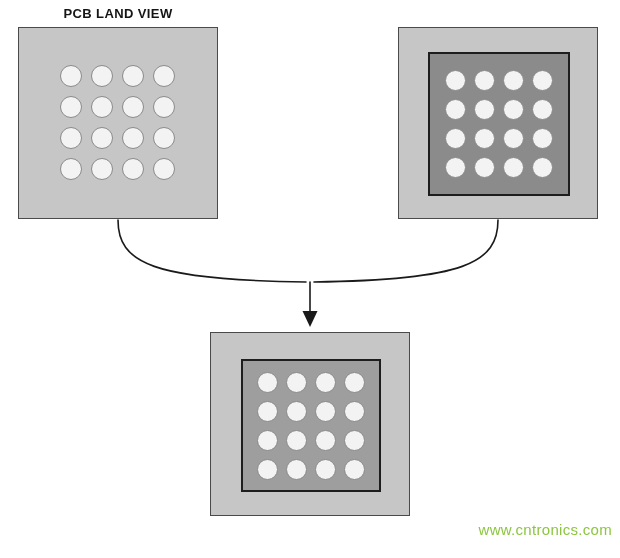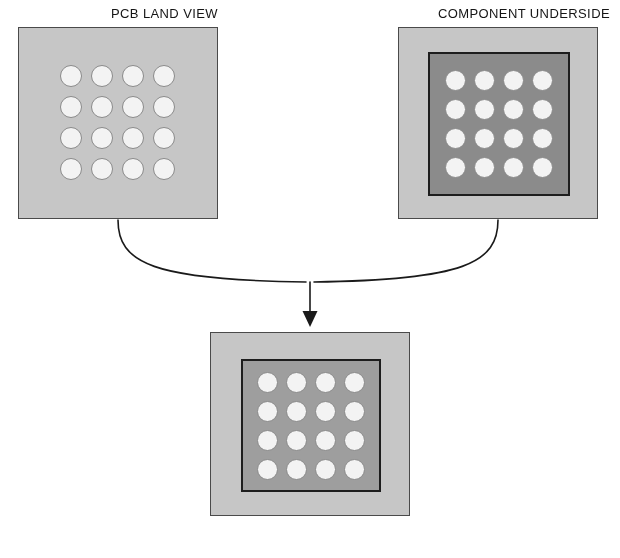--- a/index.html
+++ b/index.html
@@ -8,25 +8,25 @@
 
   .canvas {
     position:relative;
     width:620px; height:558px;
     background:#ffffff;
     overflow:hidden;
   }
 
   .panel-label {
     position:absolute;
-    font-weight:normal;
+    font-weight:bold;
     font-size:13px;
     color:#151515;
     letter-spacing:.4px;
-    text-align:right;
+    text-align:center;
     white-space:nowrap;
   }
 
   .outer-box {
     position:absolute;
     background:var(--outer-box,#c6c6c6);
     border:1px solid var(--box-border,#4a4a4a);
   }
 
   .inner-box {
@@ -103,21 +103,20 @@
         <div class="pad"></div>
         <div class="pad"></div>
         <div class="pad"></div>
         <div class="pad"></div>
         <div class="pad"></div>
         <div class="pad"></div>
         <div class="pad"></div>
       </div>
   </div>
 
-  <div class="panel-label" style="left:388px; top:6px; width:222px;">COMPONENT UNDERSIDE</div>
 
   <div class="outer-box" style="left:398px; top:27px; width:200px; height:192px;">
     <div class="inner-box component" style="left:29px; top:24px; width:142px; height:144px;">
       <div class="pad-grid tight">
           <div class="pad"></div>
           <div class="pad"></div>
           <div class="pad"></div>
           <div class="pad"></div>
           <div class="pad"></div>
           <div class="pad"></div>
@@ -159,14 +158,15 @@
           <div class="pad"></div>
           <div class="pad"></div>
           <div class="pad"></div>
           <div class="pad"></div>
           <div class="pad"></div>
         </div>
     </div>
   </div>
 
 
+  <div class="watermark">www.cntronics.com</div>
 
 </div>
 
 </body></html>

